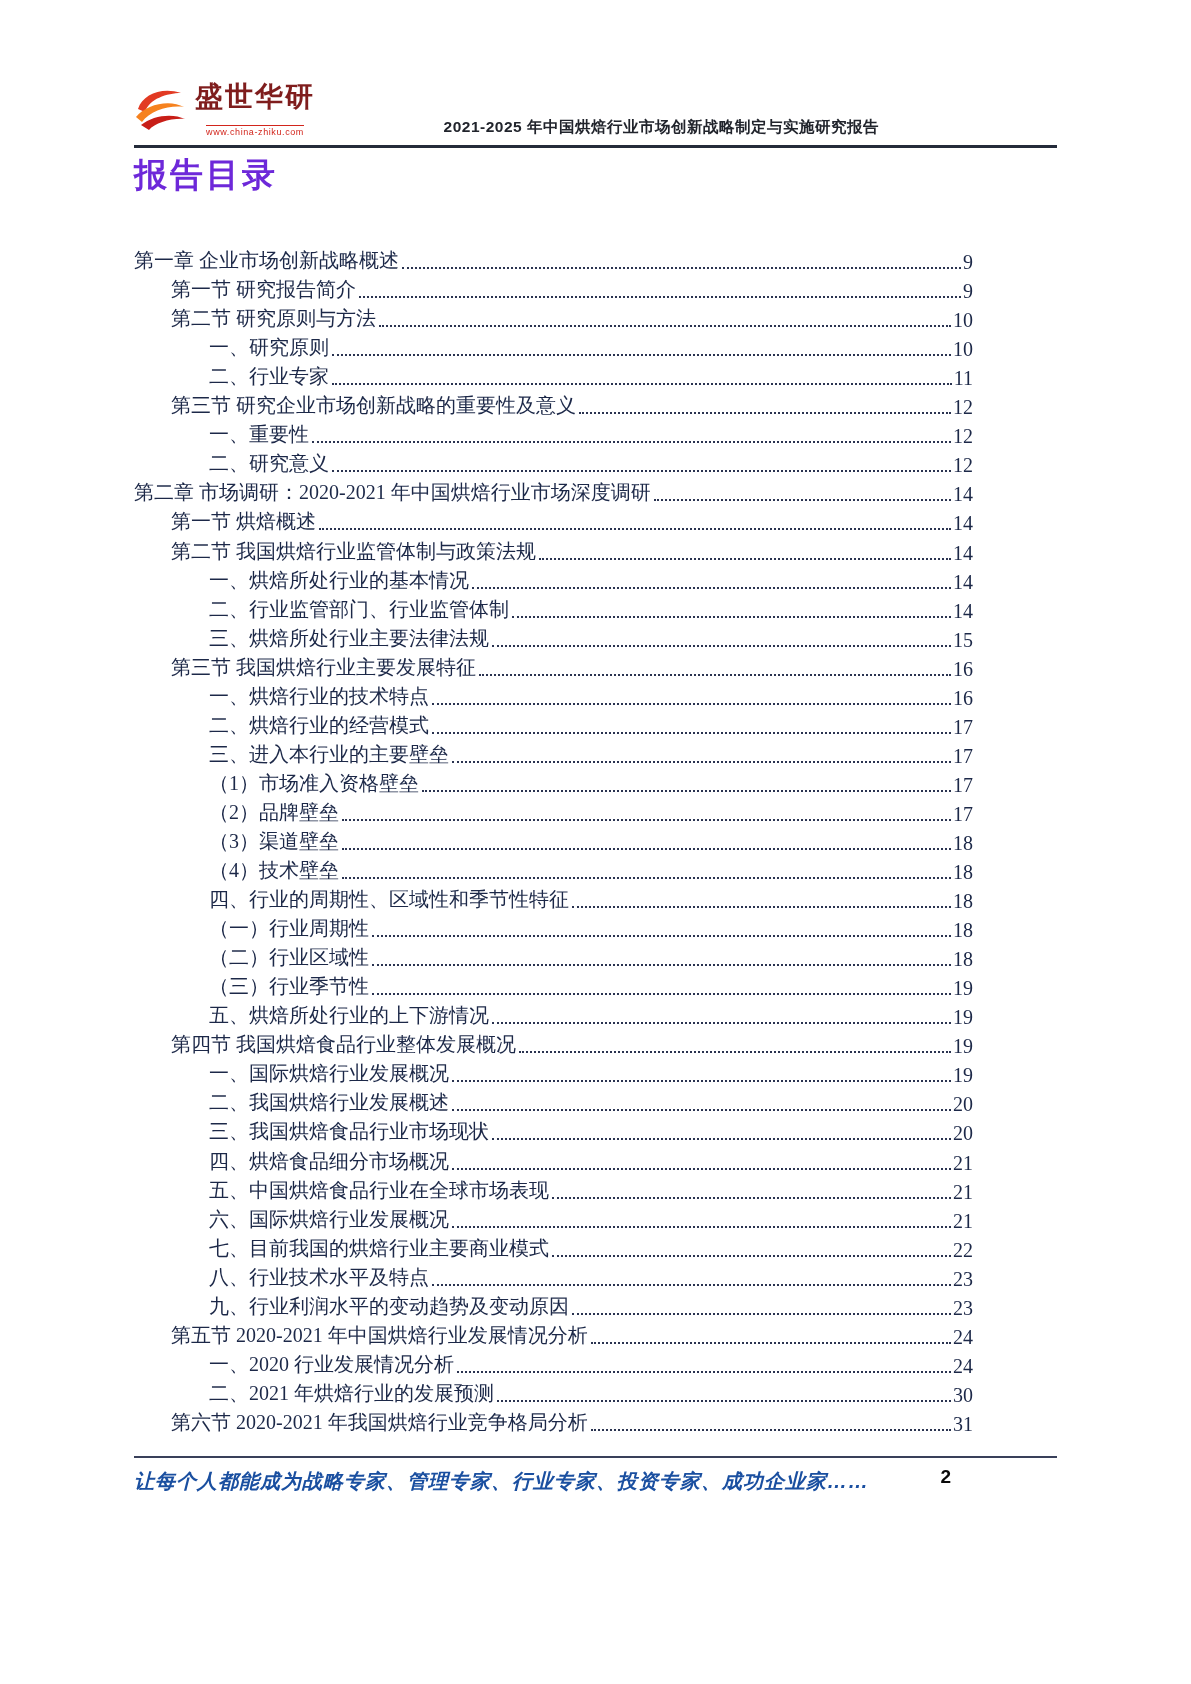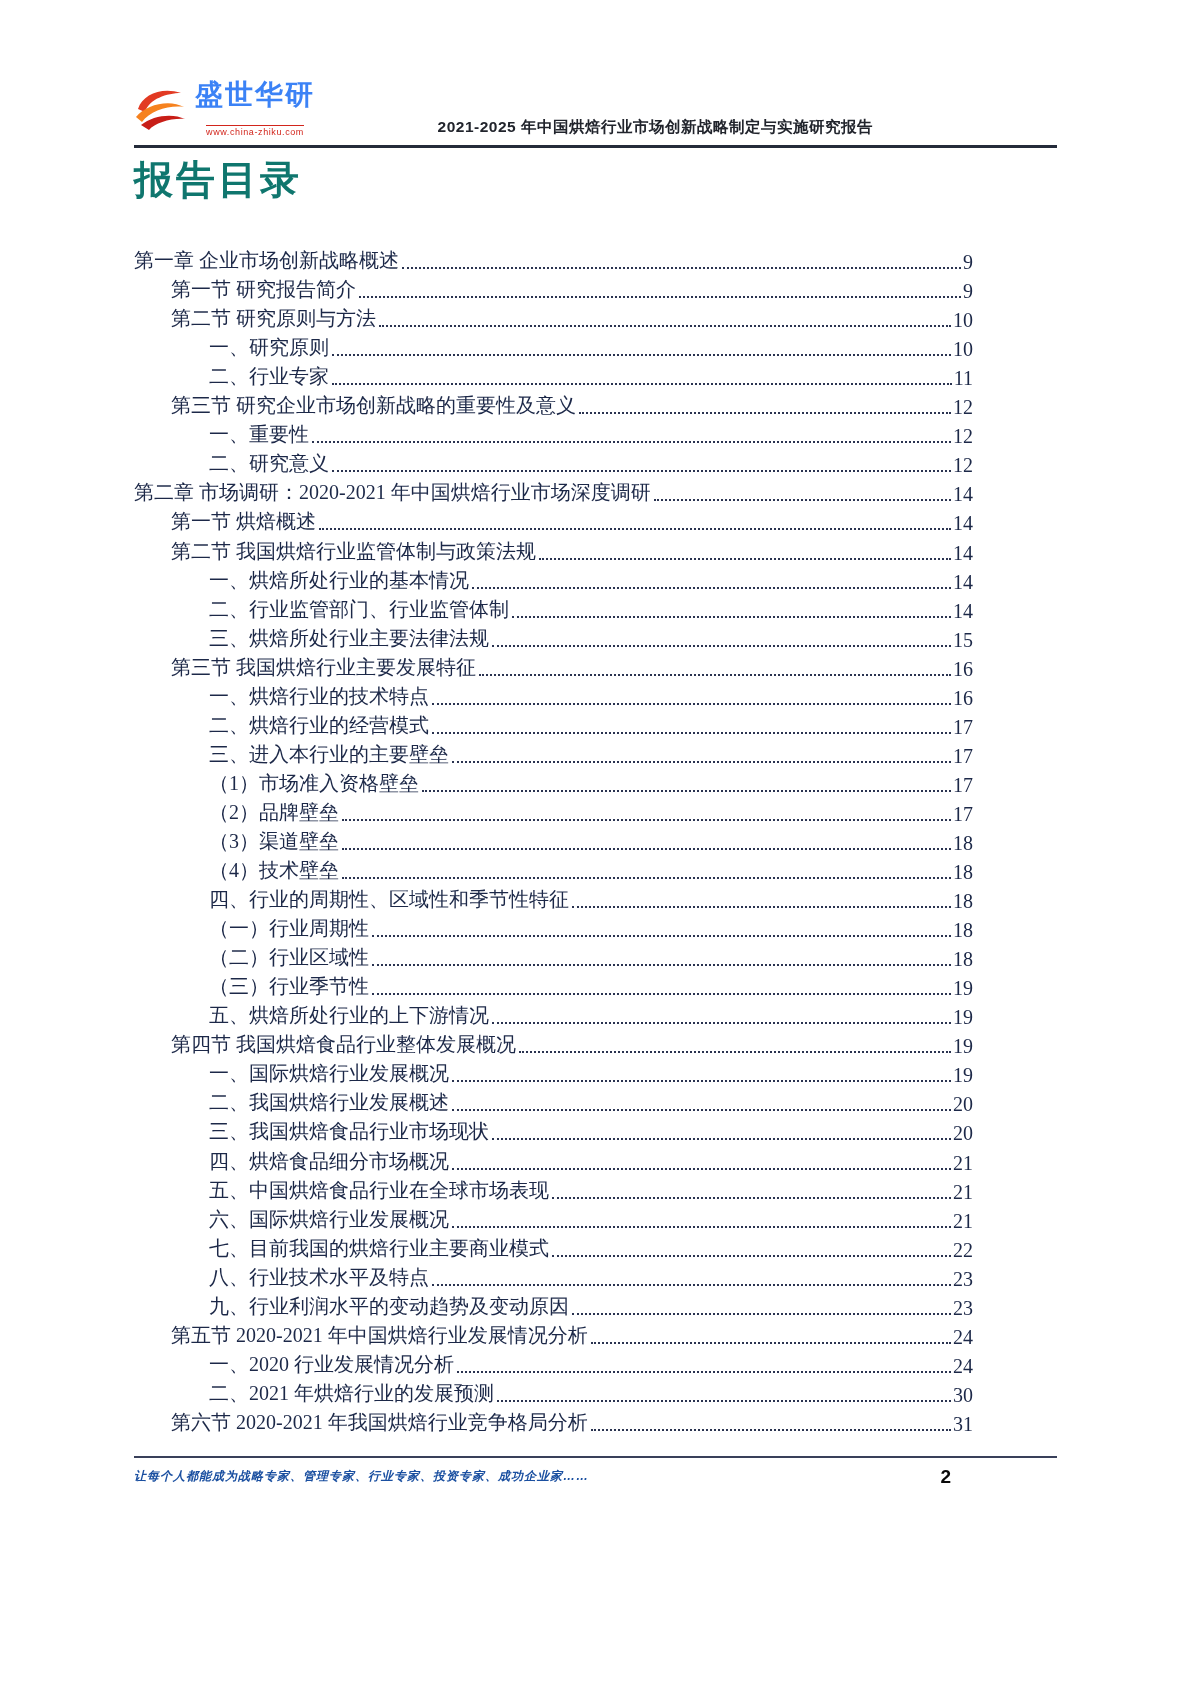--- a/index.html
+++ b/index.html
@@ -14,45 +14,45 @@
     overflow: hidden;
     margin: 0 auto;
   }
 
   
   .header { position:absolute; left:134px; right:134px; top:80px; height:66px; }
   .logo { position:absolute; left:0; top:2px; display:flex; align-items:flex-start; gap:7px; }
   .logo-icon { display:block; margin-top:4px; }
   .brand-block { display:flex; flex-direction:column; align-items:center; }
   .brand-cn {
-    font-family:Liberation Mono, monospace;
+    font-family:Liberation Serif, serif;
     font-weight:bold; font-size:28px; line-height:30px;
-    color:#3b82f6; letter-spacing:2px; white-space:nowrap;
+    color:#7f1d1d; letter-spacing:2px; white-space:nowrap;
   }
   .brand-url {
     font-family:"Liberation Sans", sans-serif;
     font-size:9px; color:#d2251c; letter-spacing:0.6px; margin-top:13px;
     border-top:1px solid #d2251c; padding-top:1px; white-space:nowrap;
   }
   .header-title {
-    position:absolute; right:184px; bottom:8px;
+    position:absolute; right:178px; bottom:8px;
     font-family:"Liberation Sans", sans-serif;
     font-weight:bold; font-size:15.5px; color:#21242c;
     white-space:nowrap; letter-spacing:0.5px;
   }
   .header-rule {
     position:absolute; left:134px; right:134px; top:145px;
     height:3px; background:#242b3a;
   }
 
   
   .page-title {
     position:absolute; left:134px; top:153px;
     font-family:"Liberation Sans", sans-serif;
-    font-weight:900; font-size:39px; color:#0f766e; letter-spacing:3px;
+    font-weight:900; font-size:33px; color:#6d28d9; letter-spacing:3px;
   }
 
   
   .toc {
     position:absolute; left:134px; top:247px; width:839px;
     font-size:20px; color:#1c2848;
   }
   .toc-row {
     display:flex; align-items:flex-end;
     height:29.05px; white-space:nowrap;
@@ -69,21 +69,21 @@
   .toc-page { padding-bottom:2px; }
 
   
   .footer-rule {
     position:absolute; left:134px; right:134px; top:1456px;
     height:2px; background:#39405a;
   }
   .footer-slogan {
     position:absolute; left:134px; top:1468px;
     font-family:"Liberation Sans", sans-serif;
-    font-weight:bold; font-style:italic; font-size:12px;
+    font-weight:bold; font-style:italic; font-size:20px;
     color:#1a4fa0; white-space:nowrap; letter-spacing:1px;
   }
   .footer-slogan .slogan-main { color:#1a4fa0; }
   .footer-page-number {
     position:absolute; right:240px; top:1466px;
     font-family:"Liberation Sans", sans-serif;
     font-weight:bold; font-size:19px; color:#0a0a0a;
   }
 </style>
 </head>

